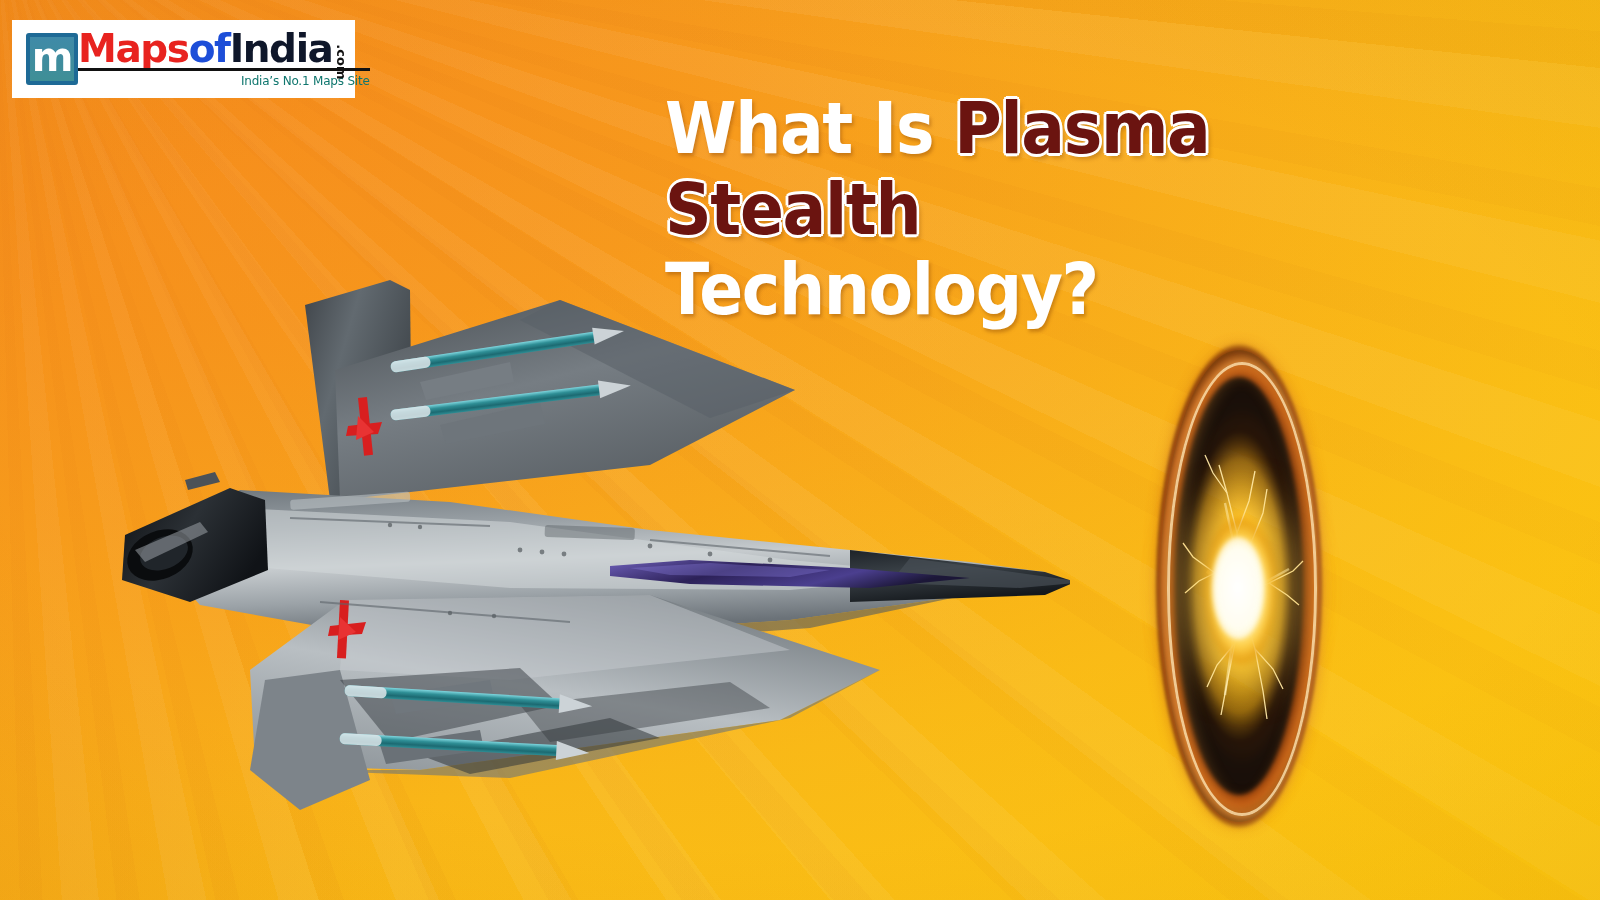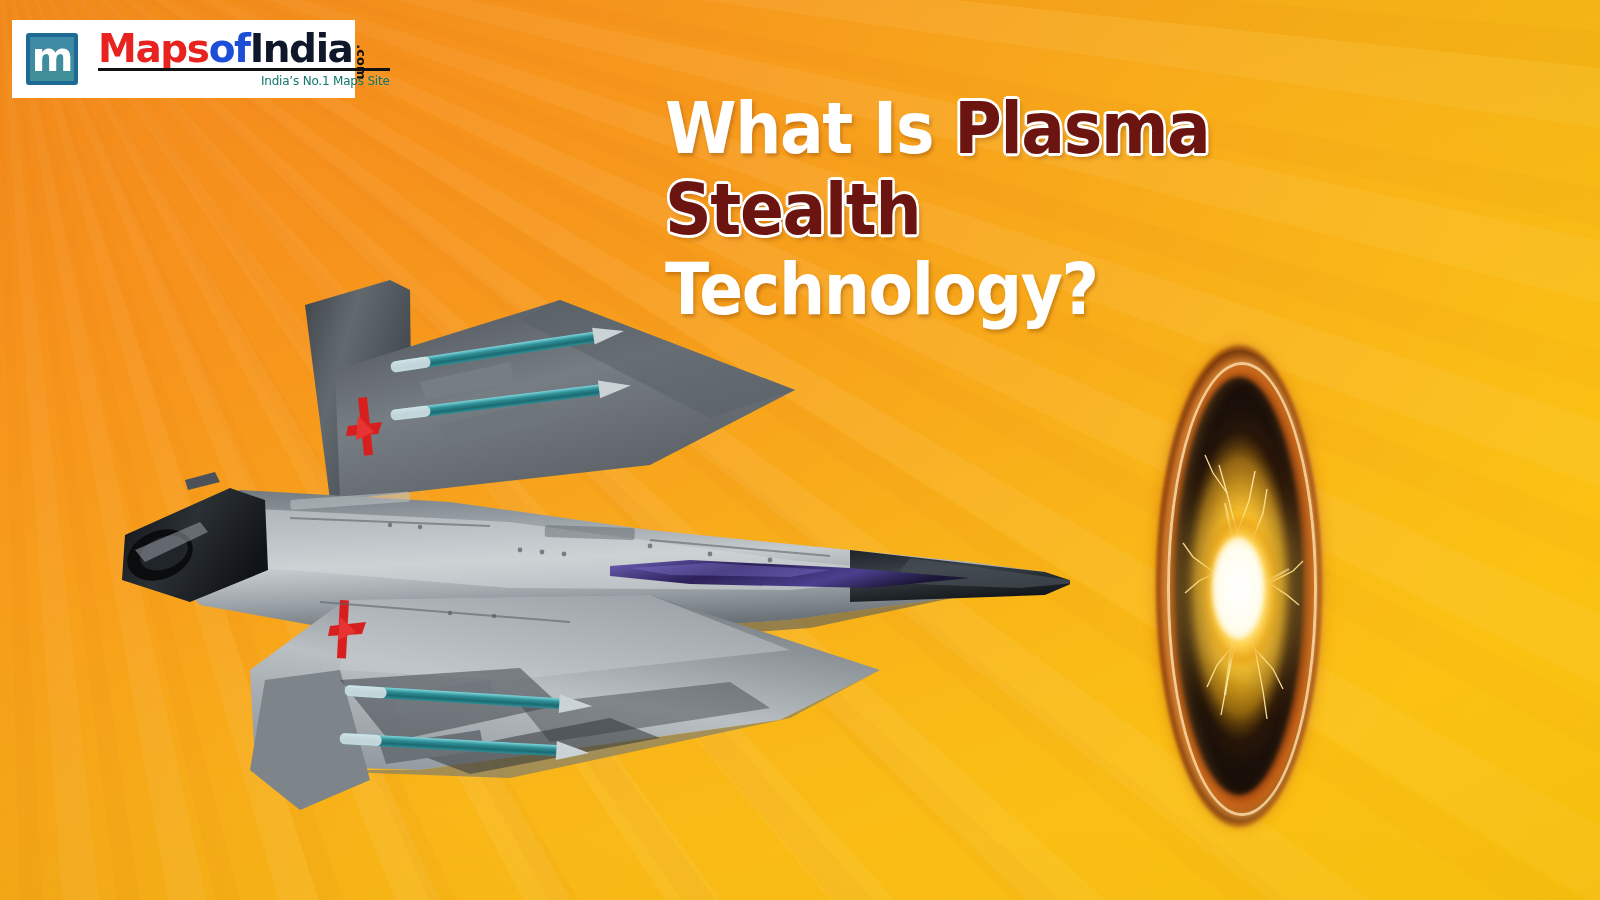--- a/index.html
+++ b/index.html
@@ -76,21 +76,21 @@
   .logo-mark span {
     color: #ffffff;
     font-size: 40px;
     font-weight: 700;
     line-height: 1;
     font-family: "DejaVu Sans", sans-serif;
     letter-spacing: -1px;
     margin-top: -4px;
   }
   .logo-words {
-    margin-left: 20px;
+    margin-left: 0;
     display: flex;
     flex-direction: column;
     justify-content: flex-start;
     flex: 1 1 auto;
   }
   .logo-main {
     font-size: 39px;
     font-weight: 700;
     line-height: 0.95;
     letter-spacing: -1.4px;

